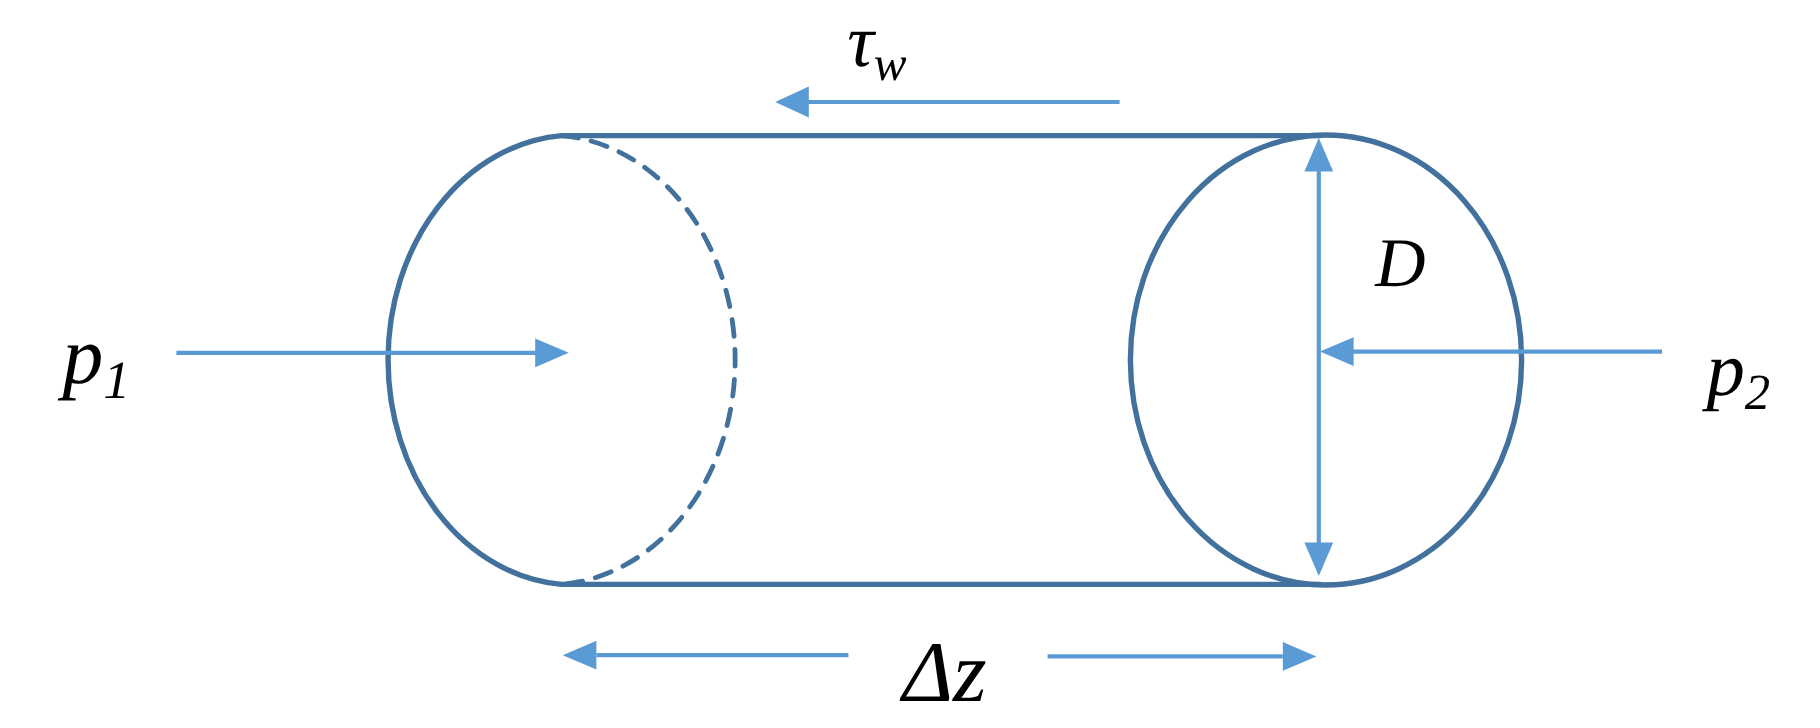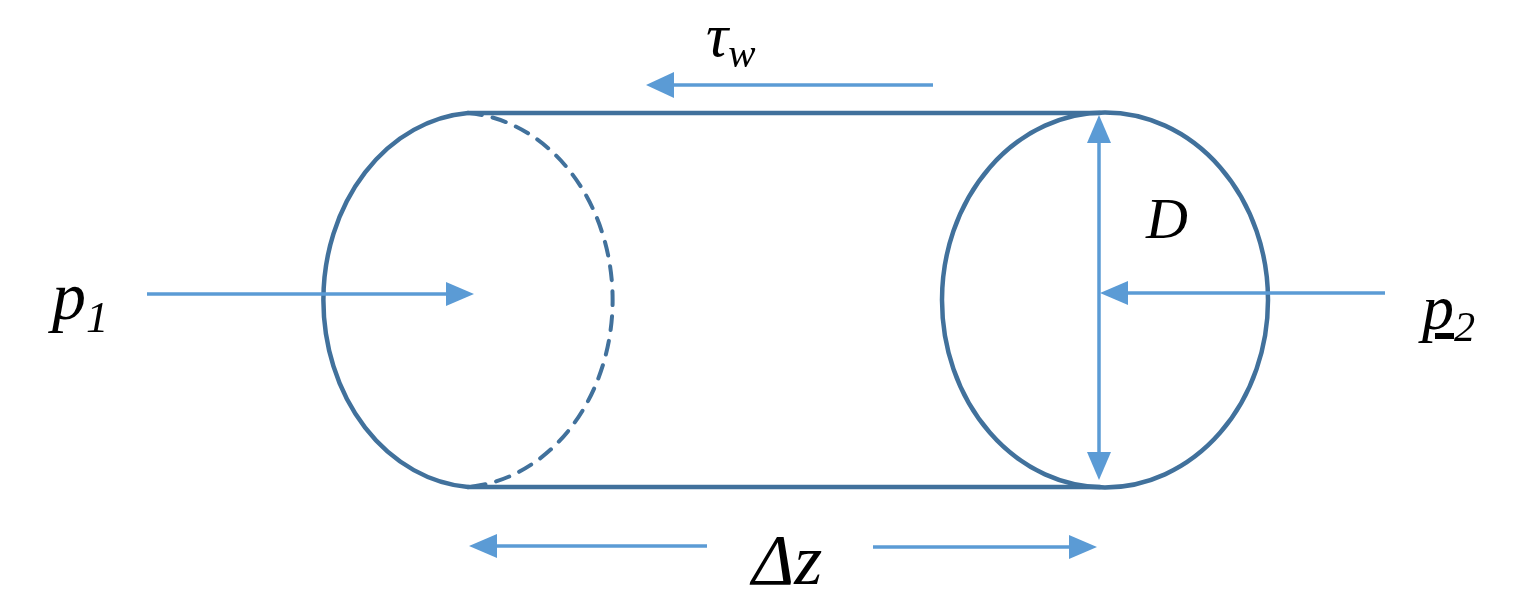--- a/index.html
+++ b/index.html
@@ -54,21 +54,21 @@
     white-space: nowrap;
     user-select: none;
   }
   .lbl .base { letter-spacing: 0; }
   .lbl .sub {
     font-size: 0.66em;
     vertical-align: -0.28em;
   }
   .lbl-tau   { left: 706px; top: 4px;   font-size: 62px; }
   .lbl-p1    { left: 28px;  top: 262px; font-size: 68px; margin-left: 24px; }
-  .lbl-p2    { left: 1422px;top: 276px; font-size: 64px; text-decoration: underline; }
+  .lbl-p2    { left: 1422px;top: 276px; font-size: 64px; }
   .lbl-D     { left: 1146px;top: 190px; font-size: 58px; }
   .lbl-dz    { left: 752px; top: 524px; font-size: 72px; }
 </style>
 </head>
 <body>
 
 <div class="stage">
 
   <svg width="1517" height="607" viewBox="0 0 1517 607">
 

